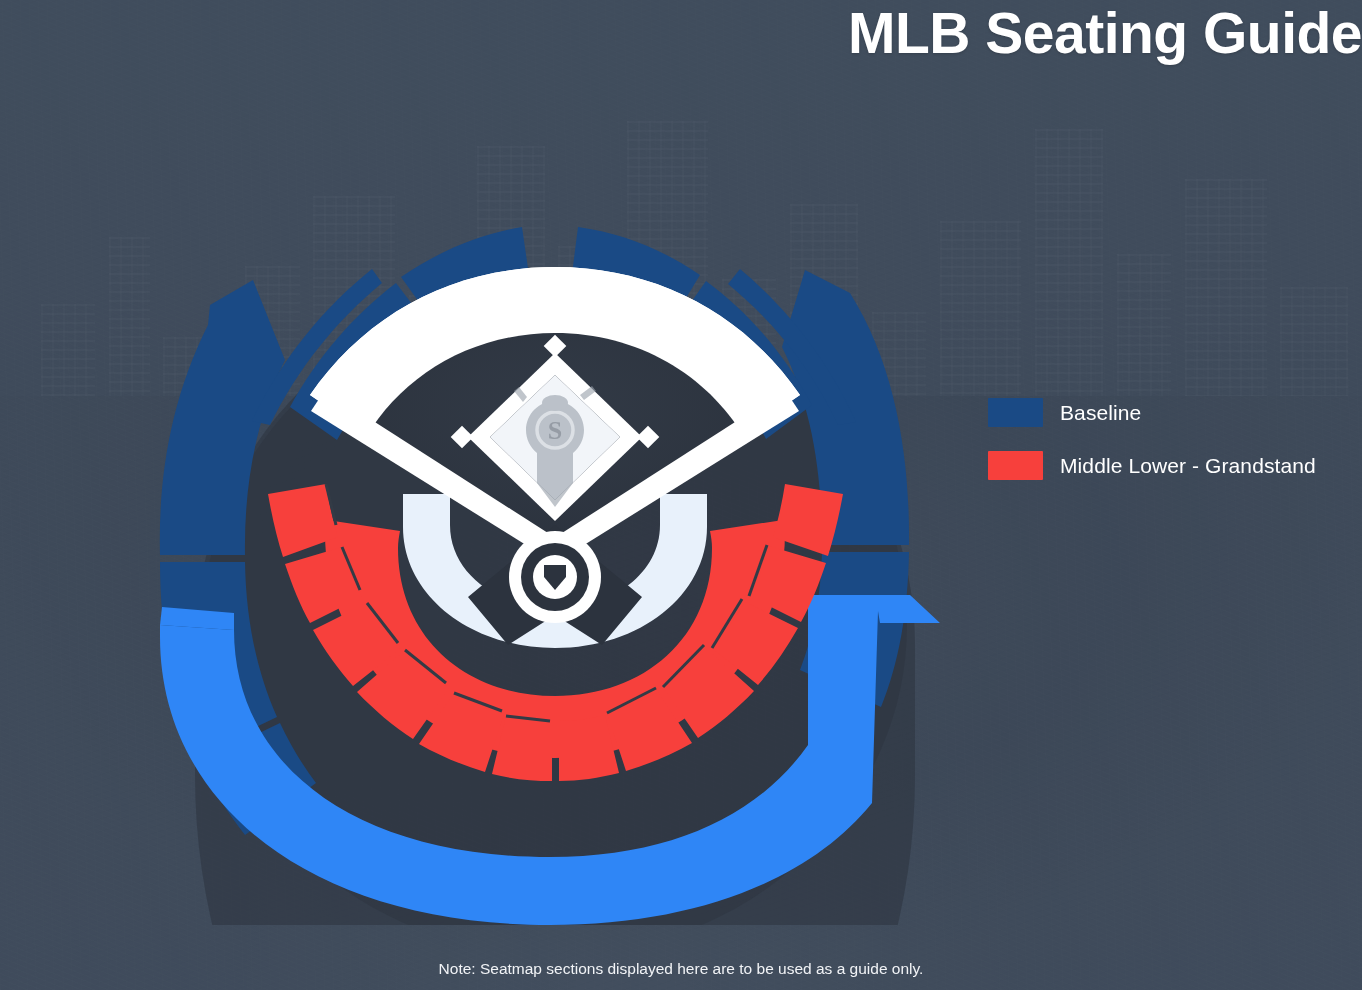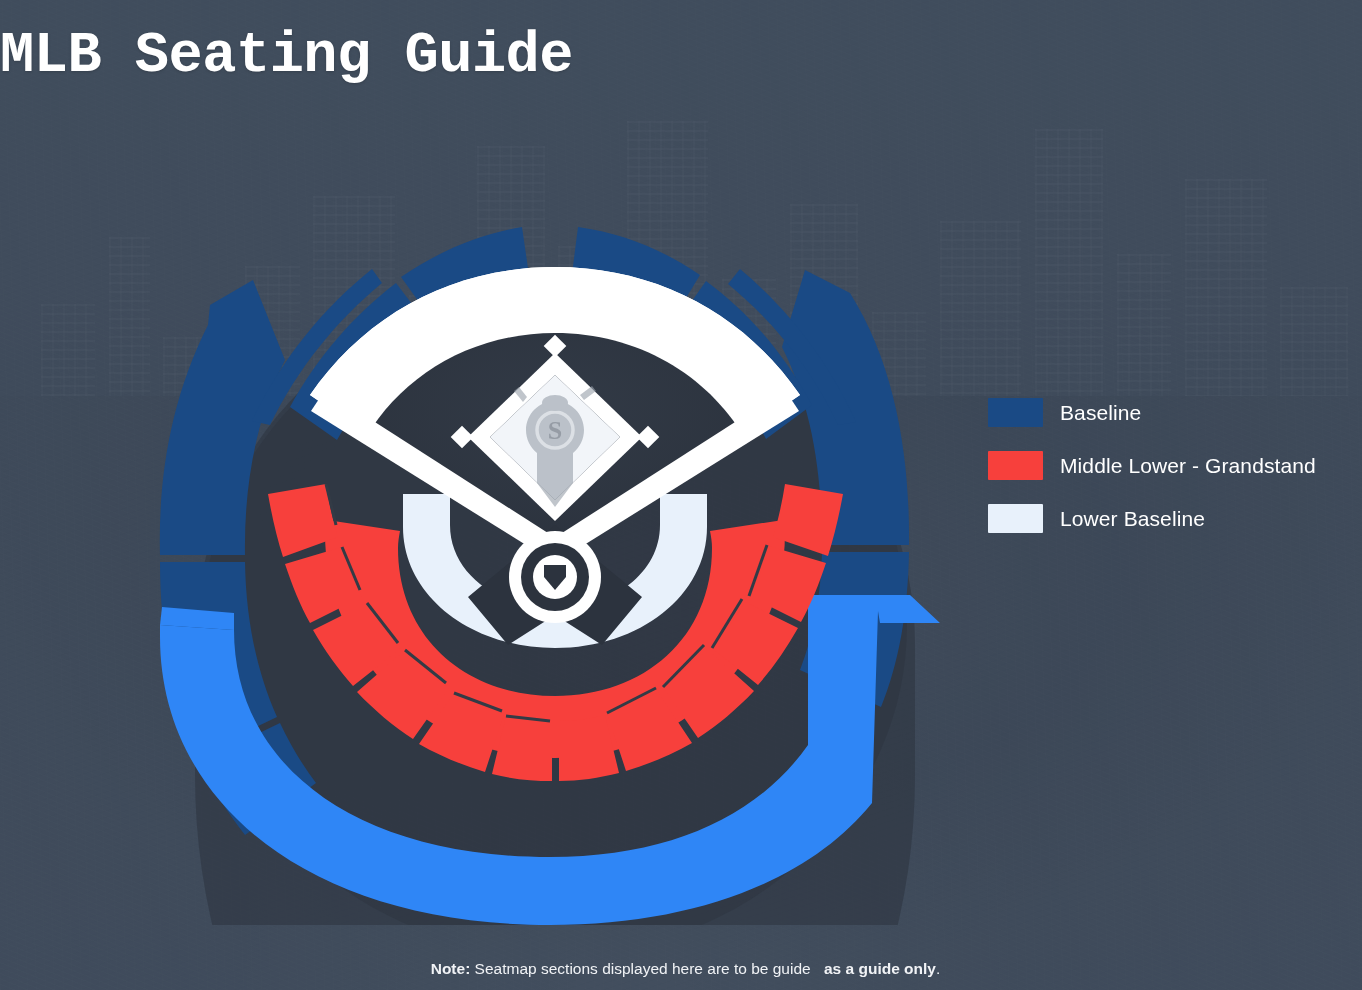--- a/index.html
+++ b/index.html
@@ -67,28 +67,26 @@
   }
   #bg-photo .darken {
     position: absolute; inset: 0;
     background: rgba(62,74,92,.62);
   }
 
   
   #title {
     position: relative;
     z-index: 5;
-    text-align: left;
+    text-align: right;
     color: #ffffff;
     font-size: 57px;
     font-weight: bold;
     letter-spacing: -0.5px;
-    padding-top: 24px;
     text-shadow: 0 1px 3px rgba(0,0,0,.18);
-    font-family: Liberation Mono, monospace;
   }
 
   
   #seatmap-wrap {
     position: absolute;
     left: 150px;
     top: 225px;
     width: 810px;
     height: 700px;
     z-index: 4;
@@ -126,21 +124,21 @@
   
   #footer-note {
     position: absolute;
     left: 0; right: 0;
     bottom: 12px;
     z-index: 6;
     text-align: center;
     color: #f1f3f6;
     font-size: 15.5px;
   }
-  #footer-note b { font-weight: bold; margin-left: 9px; }
+  #footer-note b { font-weight: normal; }
 </style>
 </head>
 <body>
 
 <div id="bg-photo">
   <div class="sky"></div>
   <div class="skyline">
     <div class="bldg" style="left:3%;  width:4%;  height:46%;"></div>
     <div class="bldg" style="left:8%;  width:3%;  height:62%;"></div>
     <div class="bldg" style="left:12%; width:5%;  height:38%;"></div>
@@ -425,22 +423,18 @@
     <span class="legend-swatch" style="background:#1a4a85;"></span>
     <span class="legend-label">Baseline</span>
   </div>
 
 
   <div class="legend-row">
     <span class="legend-swatch" style="background:#f7403c;"></span>
     <span class="legend-label">Middle Lower - Grandstand</span>
   </div>
 
-  <div class="legend-row">
-    <span class="legend-swatch" style="background:#e8f1fb;"></span>
-    <span class="legend-label">Lower Baseline</span>
-  </div>
 
 </div>
 
 <div id="footer-note">
-  <b>Note:</b><span> Seatmap sections displayed here are to be guide </span><b>as a guide only</b><span>.</span>
+  <b>Note:</b><span> Seatmap sections displayed here are to be used </span><b>as a guide only</b><span>.</span>
 </div>
 
 </body></html>

